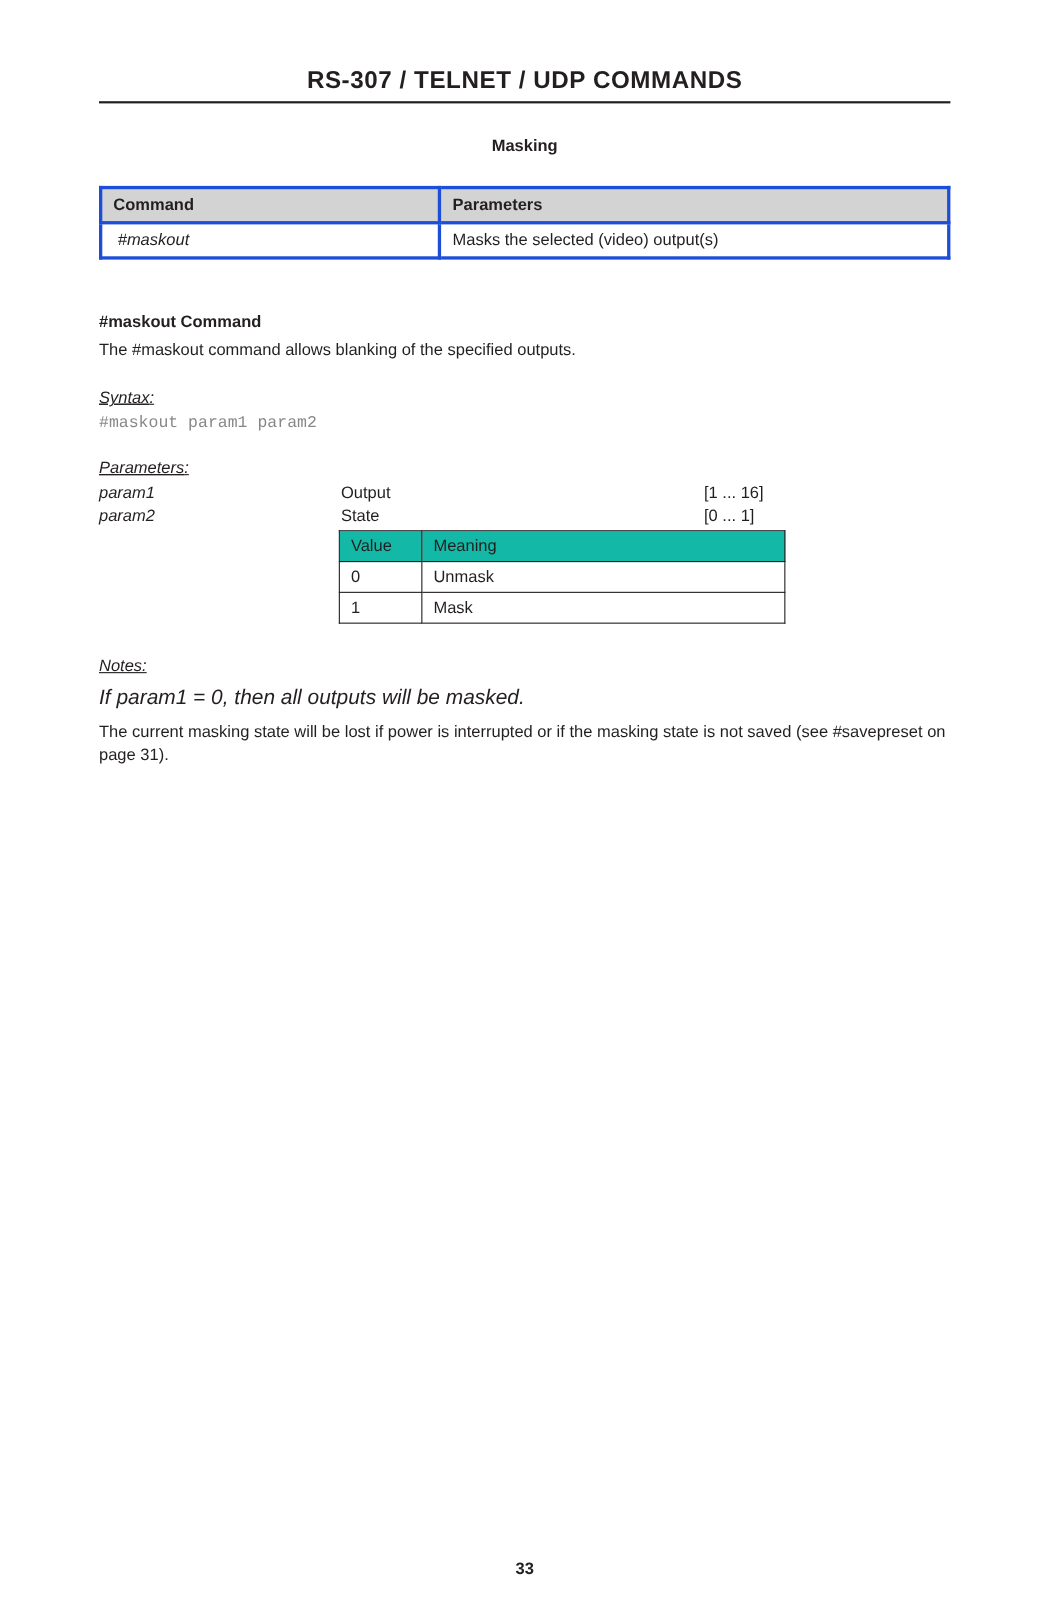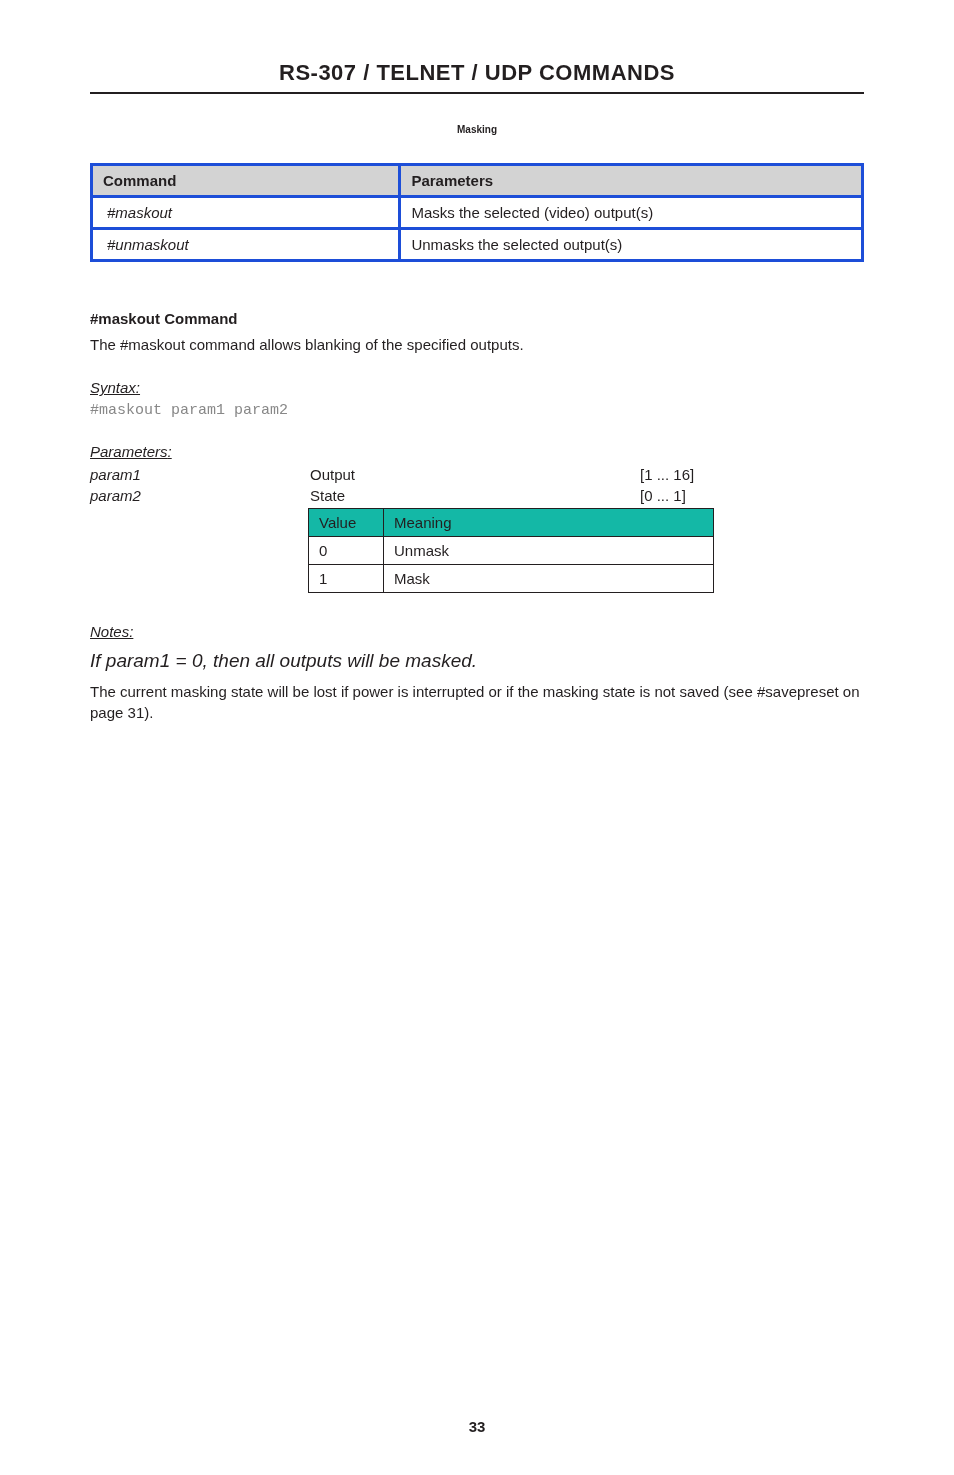--- a/index.html
+++ b/index.html
@@ -18,21 +18,21 @@
     text-align: center;
     letter-spacing: 0.5px;
   }
   .rule {
     border: none;
     border-top: 2px solid #231f20;
     margin-top: 6px;
     margin-bottom: 30px;
   }
   .subheading {
-    font-size: 10px;
+    font-size: 15px;
     font-weight: bold;
     text-align: center;
     margin-bottom: 28px;
   }
   table.cmd-table {
     width: 100%;
     border-collapse: collapse;
     margin-bottom: 48px;
   }
   table.cmd-table th, table.cmd-table td {
@@ -128,24 +128,20 @@
     <tr>
       <th style="width:40%">Command</th>
       <th>Parameters</th>
     </tr>
   </thead>
   <tbody>
     <tr>
       <td class="italic">#maskout</td>
       <td>Masks the selected (video) output(s)</td>
     </tr>
-    <tr>
-      <td class="italic">#unmaskout</td>
-      <td>Unmasks the selected output(s)</td>
-    </tr>
   </tbody>
 </table>
 
 <div class="bold-head">#maskout Command</div>
 <div class="para">The #maskout command allows blanking of the specified outputs.</div>
 
 <div class="underlined-italic">
   <span style="text-decoration:underline">Syntax</span><span style="text-decoration:none">:</span>
 </div>
 <div class="mono">#maskout param1 param2</div>

